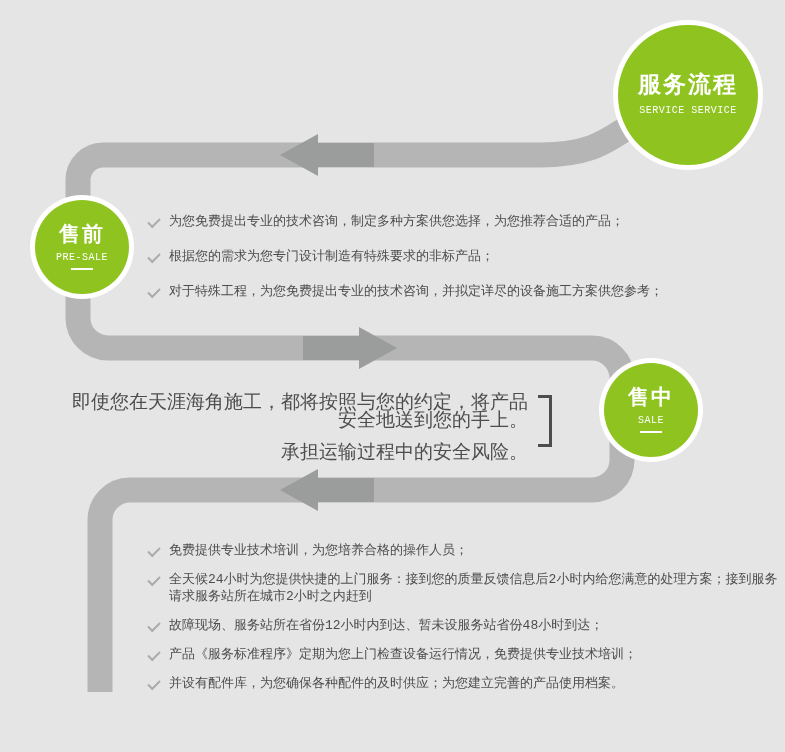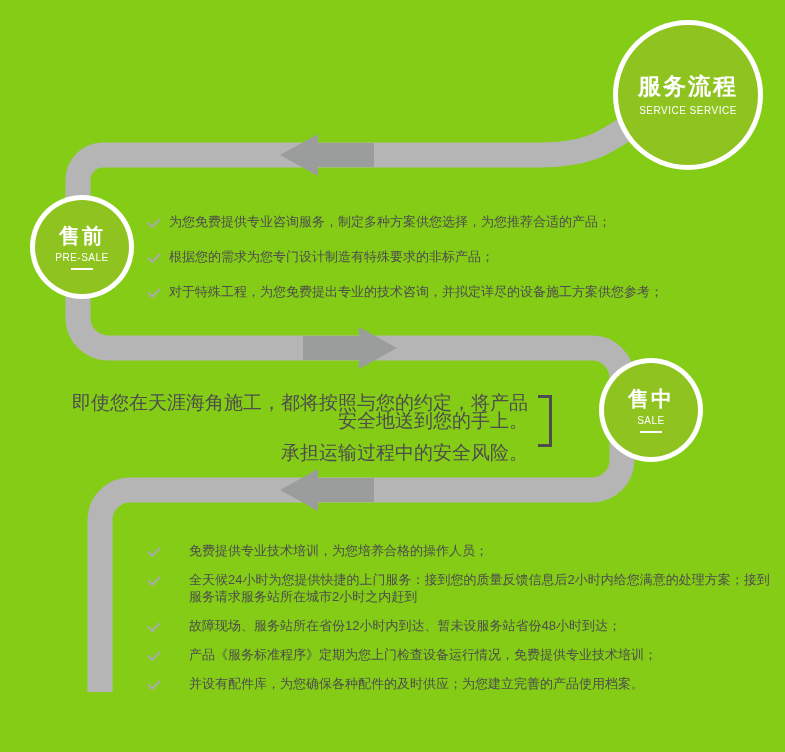--- a/index.html
+++ b/index.html
@@ -1,18 +1,18 @@
 <!DOCTYPE html>
 <html style="--green: #8fc31f; --path-gray: #b5b5b6; --arrow-gray: #9b9c9c; --tick: #aaabab; --text: #4d4d4d;"><head>
 <meta charset="utf-8">
 <style>
   html,body { margin:0; padding:0; background:#fff; }
   .canvas {
-    position:relative; width:785px; height:752px; background:#84cc16; overflow:hidden;
-    font-family:Liberation Sans, sans-serif;
+    position:relative; width:785px; height:752px; background:#e5e5e5; overflow:hidden;
+    font-family:Liberation Mono, monospace;
     color:var(--text,#4d4d4d);
   }
   .flow { position:absolute; left:0; top:0; z-index:1; }
   .flow-line { fill:none; stroke:var(--path-gray,#b5b5b6); stroke-width:25; }
   .flow-arrow { fill:var(--arrow-gray,#9b9c9c); }
 
   .circle {
     position:absolute; border-radius:50%;
     background:var(--green,#8fc31f);
     box-shadow:0 0 0 5px #fff;
@@ -27,21 +27,21 @@
   .circle-pre .c-title, .circle-mid .c-title, .circle-after .c-title { font-size:21px; }
   .c-sub { font-size:10px; margin-top:5px; letter-spacing:0.5px; }
   .circle-after .c-sub { font-size:8.5px; letter-spacing:0.3px; }
   .c-line { width:22px; height:2px; background:#fff; margin-top:5px; }
 
   .list { position:absolute; margin:0; padding:0; list-style:none; z-index:2; }
   .list li { display:flex; align-items:flex-start; font-size:13px; }
   .pre-list { left:148px; top:212px; width:562px; }
   .pre-list li { margin-bottom:15px; line-height:20px; }
   .after-list { left:148px; top:542px; width:632px; }
-  .after-list li { margin-bottom:12px; line-height:17px;gap:20px; }
+  .after-list li { margin-bottom:12px; line-height:17px; }
   .check {
     flex:none; width:10px; height:5px; margin:5px 9px 0 0;
     border-left:2px solid var(--tick,#aaabab);
     border-bottom:2px solid var(--tick,#aaabab);
     transform:rotate(-45deg);
   }
   .pre-list .check { margin-top:6px; }
 
   .sale-block { position:absolute; left:60px; top:394px; width:468px; text-align:right; z-index:2; }
   .sale-block p { margin:0 0 14px 0; font-size:19px; line-height:18px; }
@@ -78,21 +78,21 @@
   <div class="circle circle-mid">
     <div class="c-title">售中</div>
     <div class="c-sub">SALE</div>
     <div class="c-line"></div>
   </div>
 
 
   <ul class="list pre-list">
     <li>
       <span class="check"></span>
-      <span>为您免费提供专业咨询服务，制定多种方案供您选择，为您推荐合适的产品；</span>
+      <span>为您免费提出专业的技术咨询，制定多种方案供您选择，为您推荐合适的产品；</span>
     </li>
     <li>
       <span class="check"></span>
       <span>根据您的需求为您专门设计制造有特殊要求的非标产品；</span>
     </li>
     <li>
       <span class="check"></span>
       <span>对于特殊工程，为您免费提出专业的技术咨询，并拟定详尽的设备施工方案供您参考；</span>
     </li>
   </ul>

